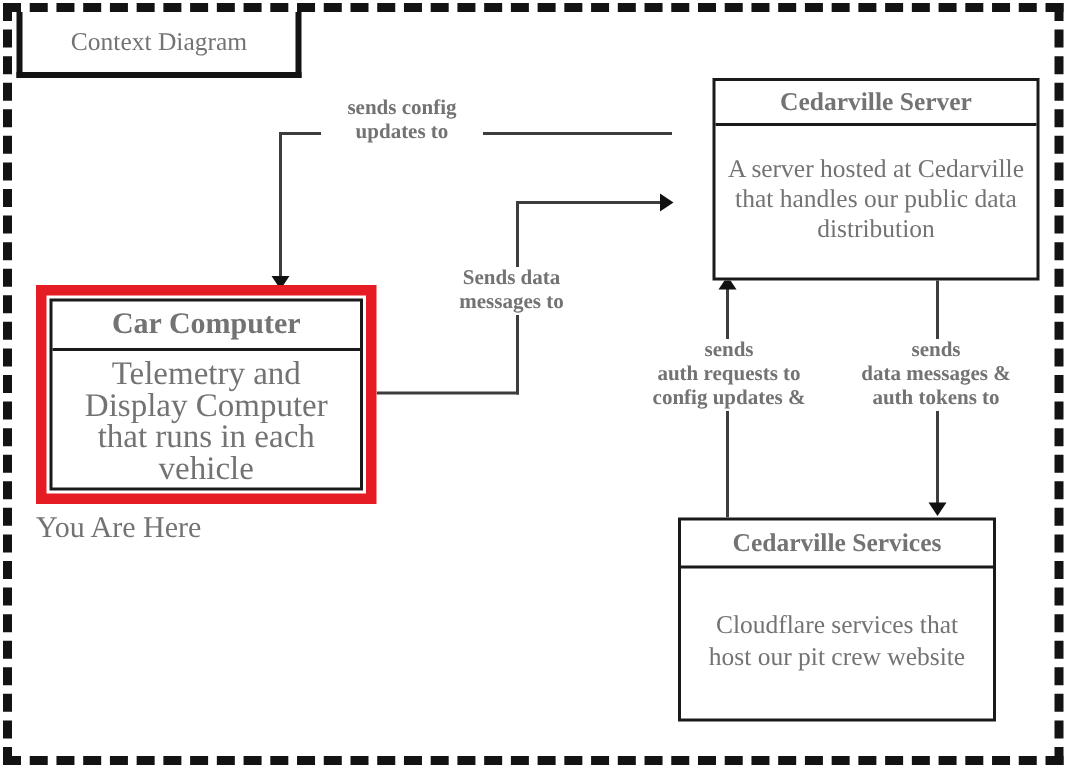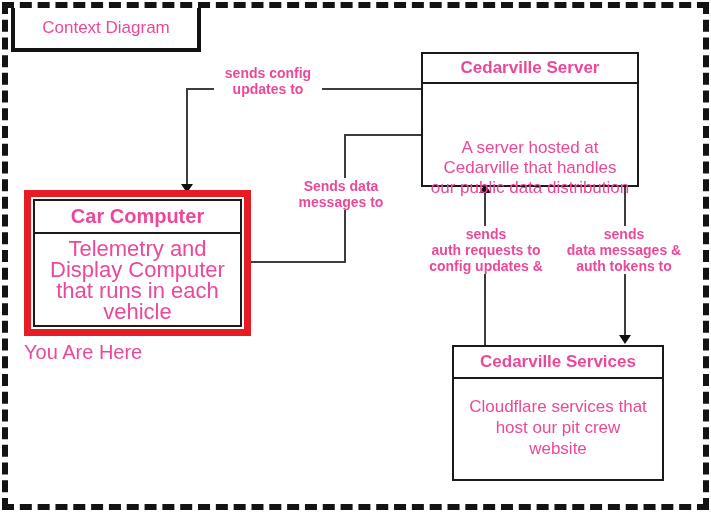--- a/index.html
+++ b/index.html
@@ -1,18 +1,18 @@
 <!DOCTYPE html>
 <html><head>
 <meta charset="utf-8">
 <style>
   html,body{margin:0;padding:0;background:#fff;}
   #canvas{
     position:relative;width:711px;height:512px;background:#ffffff;
-    font-family:Liberation Sans, sans-serif;color:#ec4899;
+    font-family:Liberation Serif, serif;color:#737373;
     overflow:hidden;
   }
   
   .frame{position:absolute;inset:2px;border:6px dashed #131313;pointer-events:none;}
   
   .title-box{
     position:absolute;left:11px;top:8px;width:182px;height:40px;
     background:#fff;border:4px solid #131313;border-top:none;
     display:flex;align-items:center;justify-content:center;
     font-size:17px;z-index:4;
@@ -20,23 +20,23 @@
   
   .node{position:absolute;background:#fff;border:2px solid #1a1a1a;z-index:3;}
   .node .hdr{
     border-bottom:2px solid #1a1a1a;display:flex;align-items:center;justify-content:center;
     font-weight:bold;font-size:17px;
   }
   .node .body{
     display:flex;align-items:center;justify-content:center;text-align:center;
     font-size:17px;line-height:21px;
   }
-  .node-cedarville{left:421px;top:52px;width:214px;height:131px;}
+  .node-cedarville{left:475px;top:52px;width:214px;height:131px;}
   .node-cedarville .hdr{height:28px;}
-  .node-cedarville .body{height:97px;padding:0 6px;line-height:20px;margin-top:35px;}
+  .node-cedarville .body{height:97px;padding:0 6px;line-height:20px;}
   .node-cloudflare{left:452px;top:345px;width:208px;height:132px;}
   .node-cloudflare .hdr{height:30px;}
   .node-cloudflare .body{height:96px;padding:0 14px;}
   
   .red-wrap{position:absolute;left:24px;top:190px;width:227px;height:146px;
     border:7px solid #e51c23;background:#fff;box-sizing:border-box;z-index:3;}
   .red-wrap .inner{position:absolute;inset:2px;border:2px solid #1a1a1a;background:#fff;}
   .red-wrap .hdr{height:31px;border-bottom:2px solid #1a1a1a;display:flex;align-items:center;
     justify-content:center;font-weight:bold;font-size:20px;}
   .red-wrap .body{height:92px;display:flex;align-items:center;justify-content:center;

